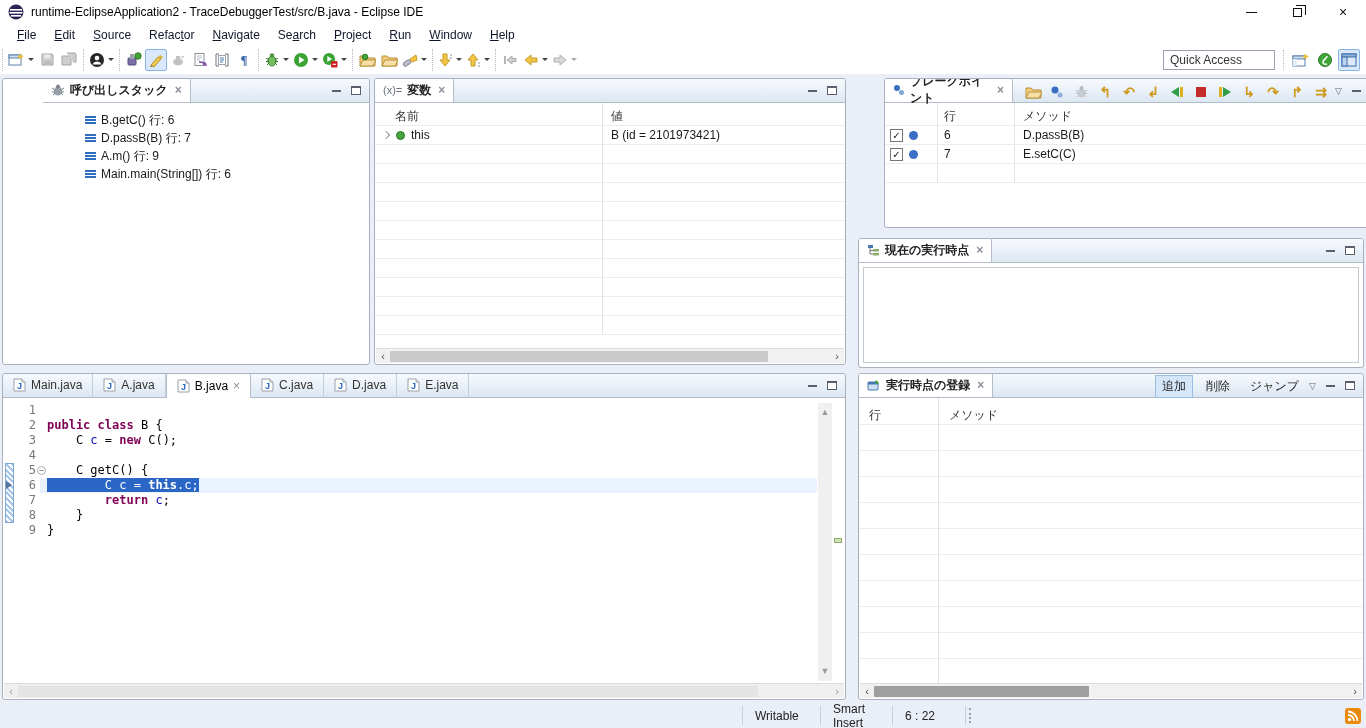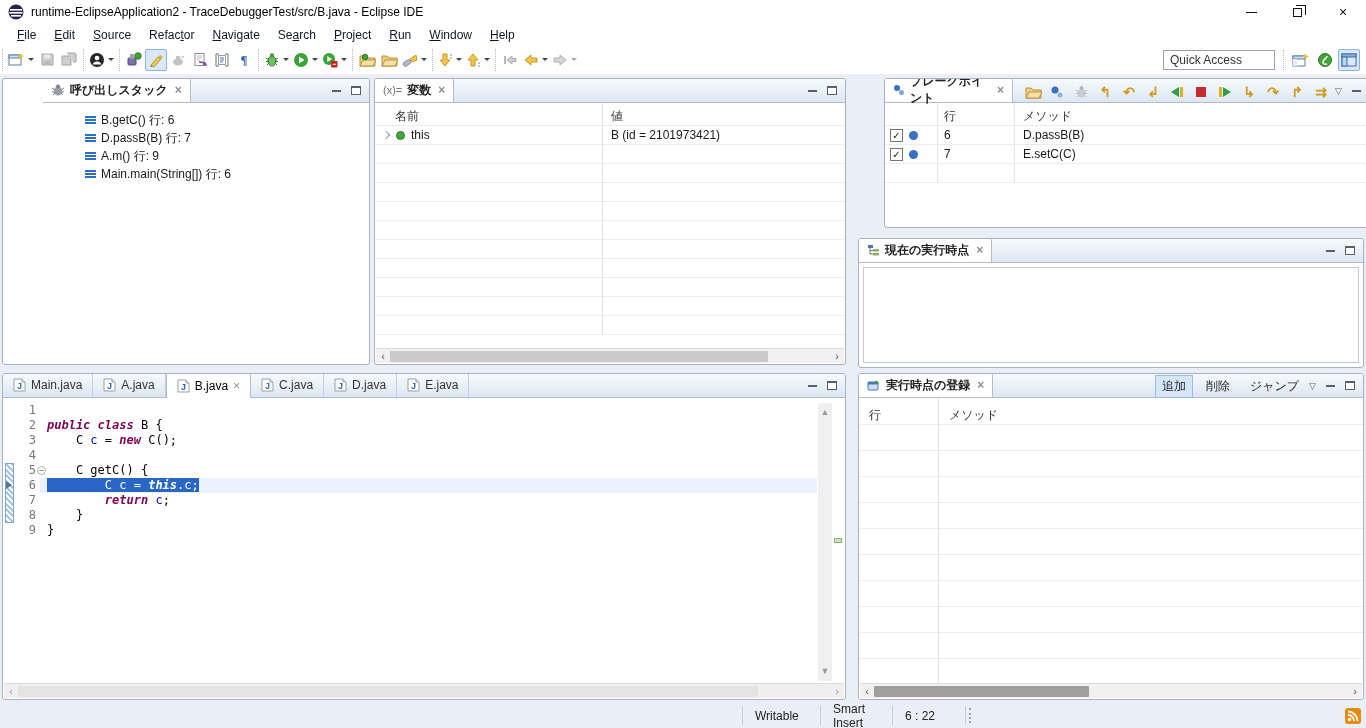--- a/index.html
+++ b/index.html
@@ -91,21 +91,21 @@
     border-top-left-radius:3px; border-top-right-radius:3px; margin-bottom:-1px; height:25px; color:#000; }
   #code-area { position:absolute; left:1px; top:25px; right:1px; bottom:16px; background:#fff;
     font-family:"DejaVu Sans Mono", monospace; font-size:12px; line-height:15px; overflow:hidden; }
   #code-lines { position:absolute; left:0; top:4px; right:27px; }
   .code-line { display:flex; height:15px; white-space:pre; }
   .code-line .gutter-ann { width:13px; flex:none; position:relative; }
   .code-line .lnum { width:23px; flex:none; text-align:right; padding-right:4px; color:#787878; position:relative; }
   .code-line .ltext { flex:1; padding-left:7px; }
   .code-line.current .lnum-wrap-bg, .code-line.current { background:transparent; }
   .cur-bg { position:absolute; left:36px; right:0; height:15px; background:#e9f2fe; }
-  .tok-k { color:#7f0055; font-weight:bold;font-style:italic; }
+  .tok-k { color:#7f0055; font-weight:bold; }
   .tok-p { color:#000; }
   .tok-f { color:#0000c0; }
   .sel { background:#2a66c5; }
   .sel .tok-k, .sel .tok-p, .sel .tok-f { color:#fff; }
   .fold-marker { position:absolute; right:-6px; top:3px; width:9px; height:9px; border:1px solid #b0b0b0;
     border-radius:50%; background:#fff; color:#777; font-size:9px; line-height:7px; text-align:center; z-index:3;}
   #range-indicator { position:absolute; left:1px; width:9px; z-index:2;
     background:repeating-linear-gradient(45deg,#a5c6e8 0 2px,#ffffff 2px 4px); border:1px solid #7da7d0; }
   #instr-pointer { position:absolute; left:2px; z-index:3; width:0; height:0;
     border-top:4px solid transparent; border-bottom:4px solid transparent; border-left:6px solid #52749e; }

